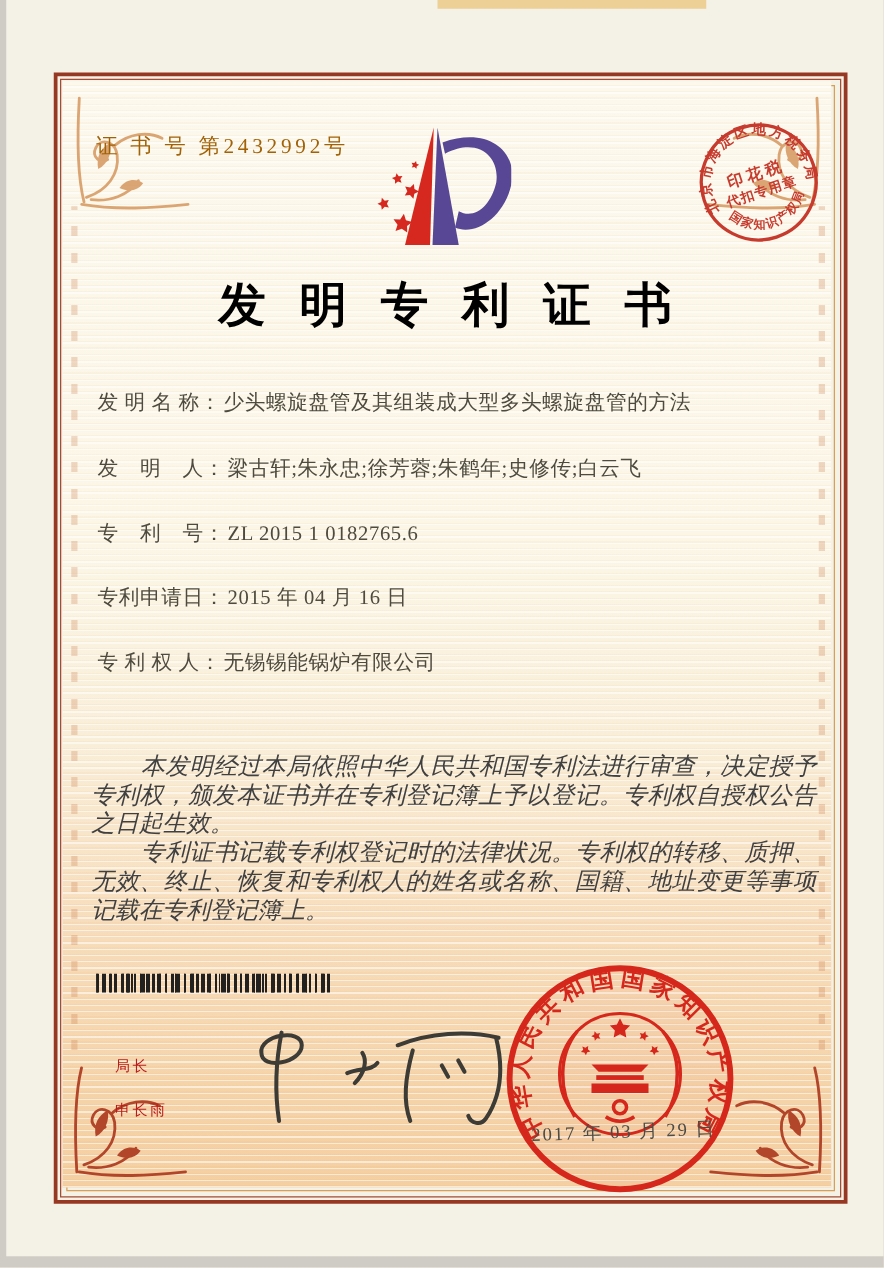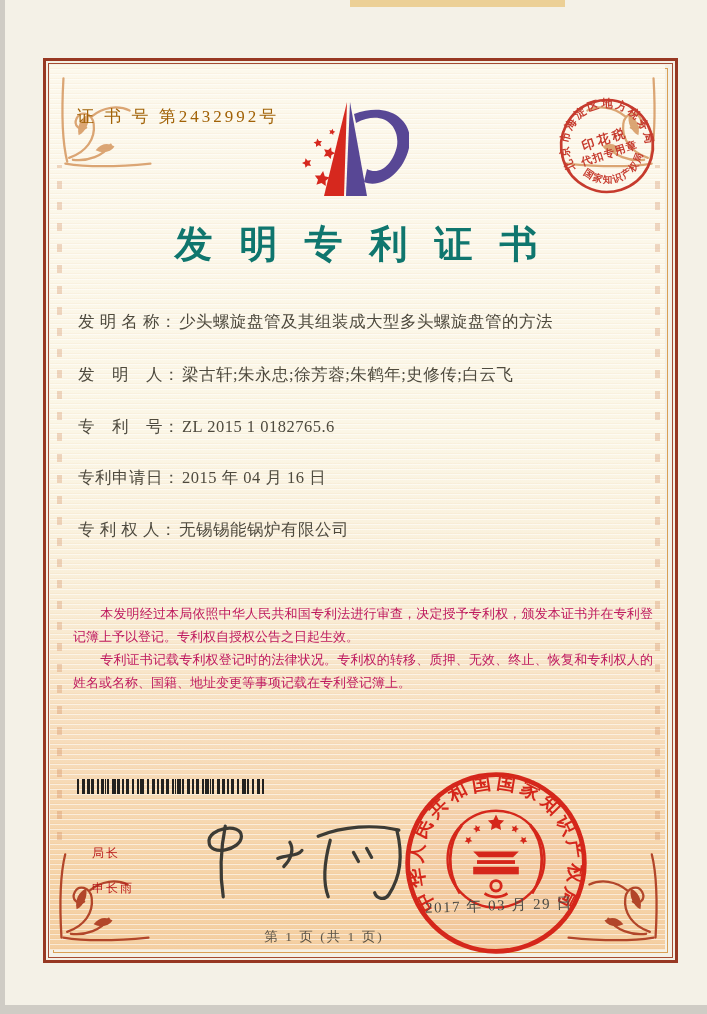--- a/index.html
+++ b/index.html
@@ -32,26 +32,26 @@
   .corner{position:absolute;width:104px;height:104px;color:#b2462a;}
   .corner svg{width:100%;height:100%;}
   .corner.tl{left:49px;top:69px;color:#d08a4c;opacity:.75;transform:scaleY(-1);}
   .corner.tr{left:554px;top:69px;color:#d08a4c;opacity:.75;transform:scale(-1,-1);}
   .corner.bl{left:47px;top:843px;}
   .corner.br{left:556px;top:843px;transform:scaleX(-1);}
 
   .cert-no{position:absolute;left:72px;top:105px;font-size:17px;letter-spacing:3px;color:#a16207;}
   .logo{position:absolute;left:282px;top:96px;width:122px;height:104px;}
   .title{position:absolute;left:0;right:0;top:219px;text-align:center;
-    font-size:38px;font-weight:bold;color:#0f766e;letter-spacing:27px;text-indent:27px;}
+    font-size:38px;font-weight:bold;color:#000000;letter-spacing:27px;text-indent:27px;}
   .field{position:absolute;left:73px;right:40px;font-size:16.5px;color:#4e4a3e;letter-spacing:.5px;white-space:nowrap;}
   .f0{top:311px}.f1{top:364px}.f2{top:416px}.f3{top:467px}.f4{top:519px}.f5{top:571px}
   .field .lab{margin-right:2px;}
-  .paras{position:absolute;left:68px;top:602px;width:580px;font-size:13px;line-height:23px;
-    color:#be185d;text-align:justify;}
+  .paras{position:absolute;left:68px;top:602px;width:580px;font-size:19px;line-height:23px;
+    color:#404040;text-align:justify;font-style:italic;}
   .paras p{margin:0;text-indent:2.1em;}
   .barcode{position:absolute;left:72px;top:779px;width:188px;height:15px;
     background:
       repeating-linear-gradient(90deg,#22211f 0 2px,transparent 2px 5px),
       repeating-linear-gradient(90deg,#22211f 0 1px,transparent 1px 7px),
       repeating-linear-gradient(90deg,transparent 0 11px,#22211f 11px 13px);
   }
   .director{position:absolute;left:87px;top:836px;font-family:"Liberation Sans","DejaVu Sans",sans-serif;
     font-size:12px;color:#b91c1c;letter-spacing:2px;line-height:35px;}
   .signature{position:absolute;left:192px;top:812px;width:212px;height:92px;}
@@ -221,14 +221,13 @@
           <text transform="translate(29.9 79.8) rotate(34)" text-anchor="middle" font-size="9.5" font-weight="bold" fill="#c63b2e">家</text>
           <text transform="translate(39.5 84.4) rotate(17)" text-anchor="middle" font-size="9.5" font-weight="bold" fill="#c63b2e">知</text>
           <text transform="translate(50 86) rotate(0)" text-anchor="middle" font-size="9.5" font-weight="bold" fill="#c63b2e">识</text>
           <text transform="translate(60.5 84.4) rotate(-17)" text-anchor="middle" font-size="9.5" font-weight="bold" fill="#c63b2e">产</text>
           <text transform="translate(70.1 79.8) rotate(-34)" text-anchor="middle" font-size="9.5" font-weight="bold" fill="#c63b2e">权</text>
           <text transform="translate(78 72.6) rotate(-51)" text-anchor="middle" font-size="9.5" font-weight="bold" fill="#c63b2e">局</text>
         </g>
     </svg>
   </div>
 
-  <div class="page-footer">第 1 页 (共 1 页)</div>
 </div>
 
 </body></html>

